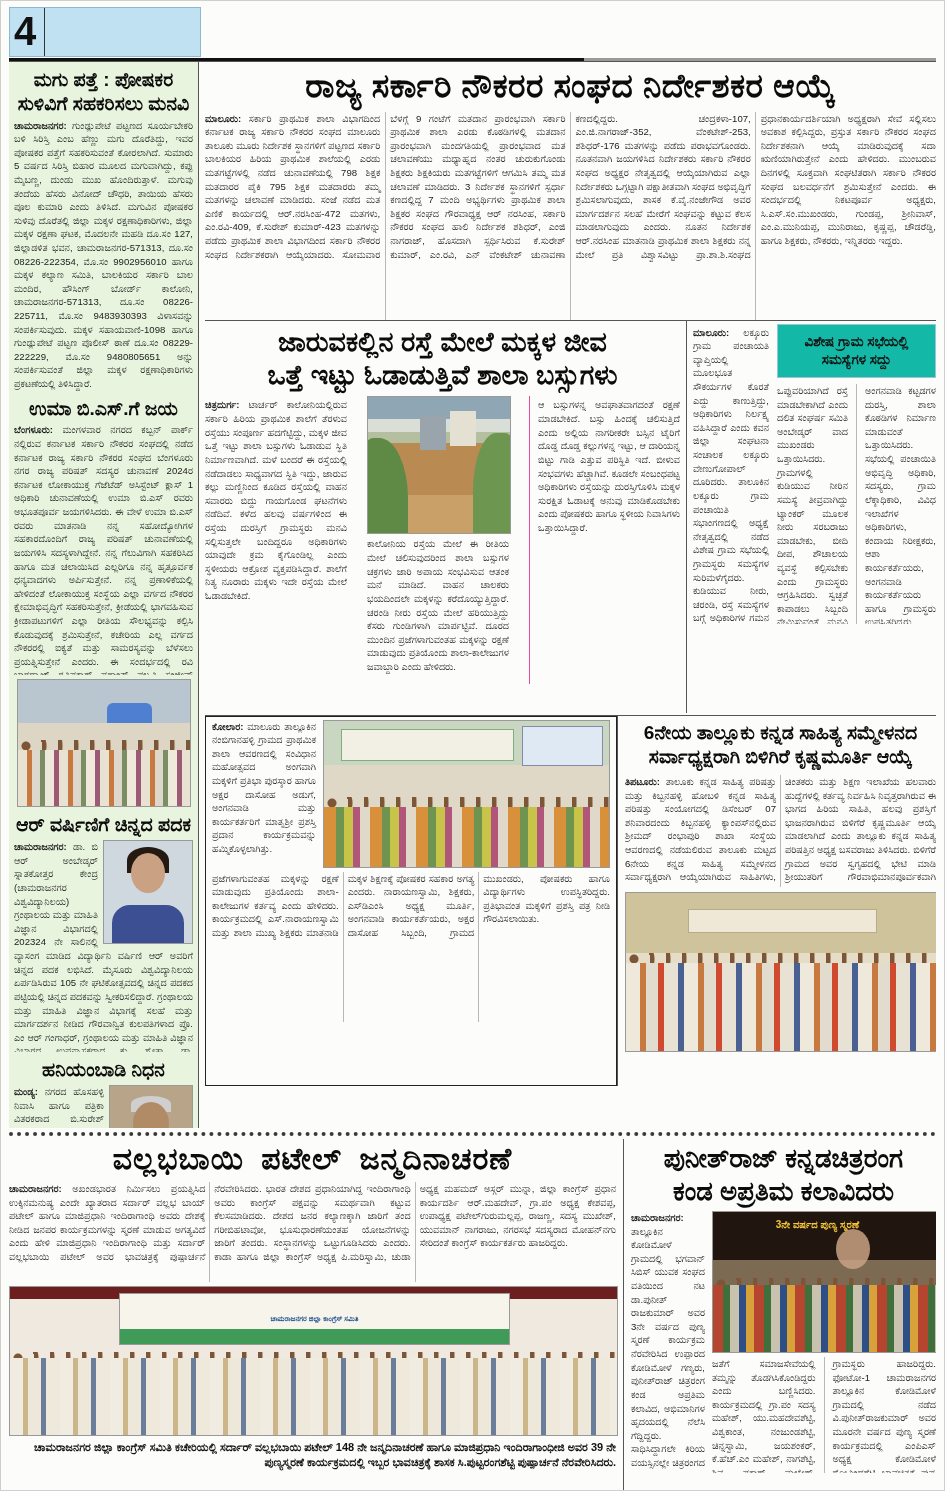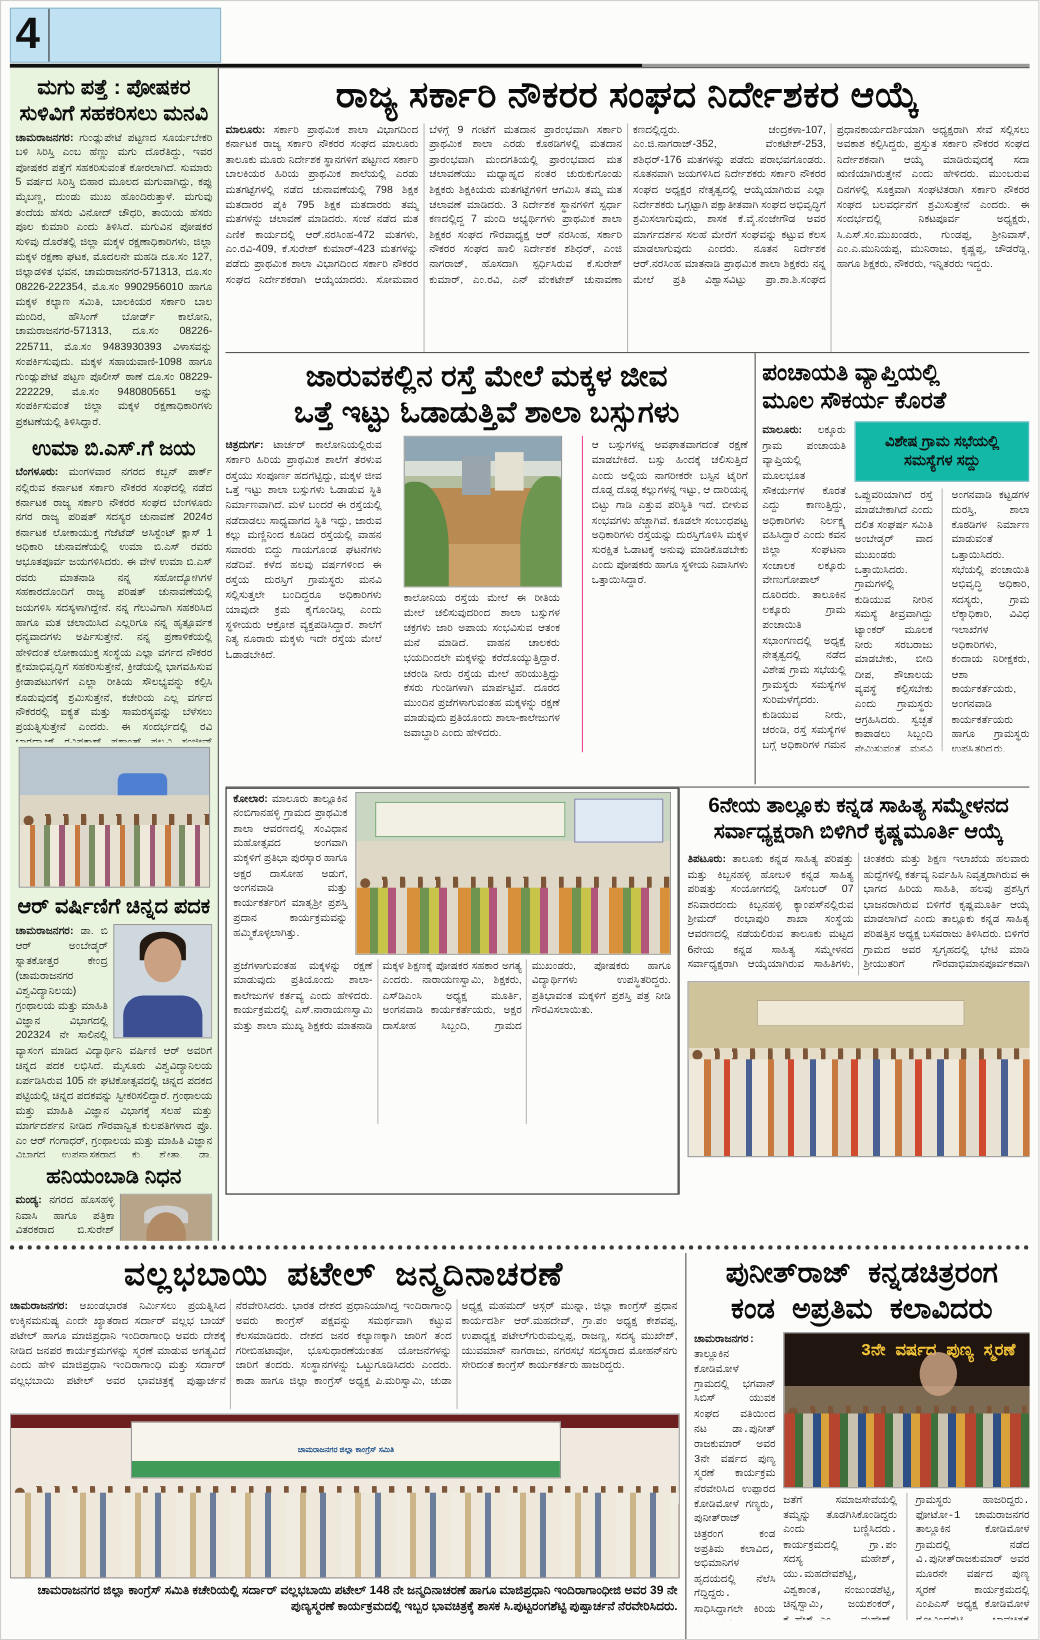--- a/index.html
+++ b/index.html
@@ -85,25 +85,25 @@
   .botband{display:flex;height:352px;overflow:hidden;}
   .patel{width:615px;border-right:1px solid #555;padding-right:7px;box-sizing:border-box;overflow:hidden;}
   .patel .mh{font-size:30px;text-align:center;letter-spacing:1px;word-spacing:8px;margin:3px 0 5px;}
   .patel-body{height:100px;overflow:hidden;}
   .ph-patel{width:100%;height:148px;margin-top:4px;background:linear-gradient(180deg,#6d1f1f 0 8%,#efe9df 8% 55%,#7a2a22 55%);}
   .ph-patel .banner{position:absolute;left:18%;top:4%;width:64%;height:34%;background:linear-gradient(180deg,#f7f4ec 0 70%,#3f9b57 70%);border:1px solid #999;display:flex;align-items:center;justify-content:center;}
   .ph-patel .banner span{font-size:7px;color:#1c4f8a;font-weight:bold;}
   .ph-patel .crowd{height:52%;}
   .ph-patel .heads{bottom:48%;}
   .caption{font-size:11px;font-weight:bold;text-align:right;line-height:1.4;margin-top:4px;}
-  .puneet{flex:1;padding-left:7px;overflow:hidden;font-family:Liberation Mono, monospace;}
+  .puneet{flex:1;padding-left:7px;overflow:hidden;}
   .puneet .mh{font-size:26px;line-height:1.25;text-align:center;margin:3px 0 4px;}
   .puneet-grid{display:grid;grid-template-columns:74px 1fr;gap:7px;height:262px;overflow:hidden;}
   .ph-puneet{width:100%;height:140px;background:linear-gradient(180deg,#20160f 0 34%,#7d6a52 34% 55%,#5d4a38 55%);}
-  .ph-puneet .btext{position:absolute;left:28%;top:5%;right:3%;text-align:center;font-size:15px;font-weight:bold;color:#f5c53a;}
+  .ph-puneet .btext{position:absolute;left:28%;top:5%;right:3%;text-align:left;font-size:10px;font-weight:bold;color:#f5c53a;}
   .ph-puneet .face{position:absolute;left:55%;top:12%;width:34px;height:40px;border-radius:50%;background:#caa183;opacity:.85;}
   .ph-puneet .crowd{height:48%;background:repeating-linear-gradient(90deg,#b5452f 0 10px,#3f6f3a 10px 17px,#c8c2ae 17px 26px,#2e4f86 26px 33px,#d8a13a 33px 41px);}
   .ph-puneet .heads{bottom:44%;}
   .clear{clear:both;}
 </style>
 </head>
 <body>
 
 <div class="page">
 
@@ -179,21 +179,20 @@
               </div>
               <p class="btxt">ಕಾಲೋನಿಯ ರಸ್ತೆಯ ಮೇಲೆ ಈ ರೀತಿಯ ಮೇಲೆ ಚಲಿಸುವುದರಿಂದ ಶಾಲಾ ಬಸ್ಸುಗಳ ಚಕ್ರಗಳು ಜಾರಿ ಅಪಾಯ ಸಂಭವಿಸುವ ಆತಂಕ ಮನೆ ಮಾಡಿದೆ. ವಾಹನ ಚಾಲಕರು ಭಯದಿಂದಲೇ ಮಕ್ಕಳನ್ನು ಕರೆದೊಯ್ಯುತ್ತಿದ್ದಾರೆ. ಚರಂಡಿ ನೀರು ರಸ್ತೆಯ ಮೇಲೆ ಹರಿಯುತ್ತಿದ್ದು ಕೆಸರು ಗುಂಡಿಗಳಾಗಿ ಮಾರ್ಪಟ್ಟಿವೆ. ದೂರದ ಮುಂದಿನ ಪ್ರಜೆಗಳಾಗುವಂತಹ ಮಕ್ಕಳನ್ನು ರಕ್ಷಣೆ ಮಾಡುವುದು ಪ್ರತಿಯೊಂದು ಶಾಲಾ-ಕಾಲೇಜುಗಳ ಜವಾಬ್ದಾರಿ ಎಂದು ಹೇಳಿದರು.</p>
             </div>
             <div class="rc-sep">
                 <p class="btxt">ಆ ಬಸ್ಸುಗಳನ್ನ ಅವಘಾತವಾಗದಂತೆ ರಕ್ಷಣೆ ಮಾಡಬೇಕಿದೆ. ಬಸ್ಸು ಹಿಂದಕ್ಕೆ ಚಲಿಸುತ್ತಿದೆ ಎಂದು ಅಲ್ಲಿಯ ನಾಗರೀಕರೇ ಬಸ್ಸಿನ ಟೈರಿಗೆ ದೊಡ್ಡ ದೊಡ್ಡ ಕಲ್ಲುಗಳನ್ನ ಇಟ್ಟು, ಆ ದಾರಿಯನ್ನ ಬಿಟ್ಟು ಗಾಡಿ ಎತ್ತುವ ಪರಿಸ್ಥಿತಿ ಇದೆ. ಬೀಳುವ ಸಂಭವಗಳು ಹೆಚ್ಚಾಗಿವೆ. ಕೂಡಲೇ ಸಂಬಂಧಪಟ್ಟ ಅಧಿಕಾರಿಗಳು ರಸ್ತೆಯನ್ನು ದುರಸ್ತಿಗೊಳಿಸಿ ಮಕ್ಕಳ ಸುರಕ್ಷಿತ ಓಡಾಟಕ್ಕೆ ಅನುವು ಮಾಡಿಕೊಡಬೇಕು ಎಂದು ಪೋಷಕರು ಹಾಗೂ ಸ್ಥಳೀಯ ನಿವಾಸಿಗಳು ಒತ್ತಾಯಿಸಿದ್ದಾರೆ.</p>
               </div>
           </div>
         </article>
 
         <article class="panch">
-          <h2 class="mh"><span>ಪಂಚಾಯತಿ ವ್ಯಾಪ್ತಿಯಲ್ಲಿ</span><br><span>ಮೂಲ ಸೌಕರ್ಯ ಕೊರತೆ</span></h2>
           <div class="panch-grid">
             <div>
                 <p class="btxt"><b class="dateline">ಮಾಲೂರು:</b> <span>ಲಕ್ಕೂರು ಗ್ರಾಮ ಪಂಚಾಯತಿ ವ್ಯಾಪ್ತಿಯಲ್ಲಿ ಮೂಲಭೂತ ಸೌಕರ್ಯಗಳ ಕೊರತೆ ಎದ್ದು ಕಾಣುತ್ತಿದ್ದು, ಅಧಿಕಾರಿಗಳು ನಿರ್ಲಕ್ಷ್ಯ ವಹಿಸಿದ್ದಾರೆ ಎಂದು ಕವನ ಜಿಲ್ಲಾ ಸಂಘಟನಾ ಸಂಚಾಲಕ ಲಕ್ಕೂರು ವೇಣುಗೋಪಾಲ್ ದೂರಿದರು. ತಾಲೂಕಿನ ಲಕ್ಕೂರು ಗ್ರಾಮ ಪಂಚಾಯಿತಿ ಸಭಾಂಗಣದಲ್ಲಿ ಅಧ್ಯಕ್ಷೆ ನೇತೃತ್ವದಲ್ಲಿ ನಡೆದ ವಿಶೇಷ ಗ್ರಾಮ ಸಭೆಯಲ್ಲಿ ಗ್ರಾಮಸ್ಥರು ಸಮಸ್ಯೆಗಳ ಸುರಿಮಳೆಗೈದರು. ಕುಡಿಯುವ ನೀರು, ಚರಂಡಿ, ರಸ್ತೆ ಸಮಸ್ಯೆಗಳ ಬಗ್ಗೆ ಅಧಿಕಾರಿಗಳ ಗಮನ ಸೆಳೆದರು.</span></p>
               </div>
             <div>
               <div class="hibox">ವಿಶೇಷ ಗ್ರಾಮ ಸಭೆಯಲ್ಲಿ ಸಮಸ್ಯೆಗಳ ಸದ್ದು</div>
               <div style="display:flex;gap:8px;">
                 <p class="btxt" style="flex:1;">ಒಪ್ಪುವರಿಯಾಗಿದೆ ರಸ್ತೆ ಮಾಡಬೇಕಾಗಿದೆ ಎಂದು ದಲಿತ ಸಂಘರ್ಷ ಸಮಿತಿ ಅಂಬೇಡ್ಕರ್ ವಾದ ಮುಖಂಡರು ಒತ್ತಾಯಿಸಿದರು. ಗ್ರಾಮಗಳಲ್ಲಿ ಕುಡಿಯುವ ನೀರಿನ ಸಮಸ್ಯೆ ತೀವ್ರವಾಗಿದ್ದು ಟ್ಯಾಂಕರ್ ಮೂಲಕ ನೀರು ಸರಬರಾಜು ಮಾಡಬೇಕು, ಬೀದಿ ದೀಪ, ಶೌಚಾಲಯ ವ್ಯವಸ್ಥೆ ಕಲ್ಪಿಸಬೇಕು ಎಂದು ಗ್ರಾಮಸ್ಥರು ಆಗ್ರಹಿಸಿದರು. ಸ್ವಚ್ಛತೆ ಕಾಪಾಡಲು ಸಿಬ್ಬಂದಿ ನೇಮಿಸುವಂತೆ ಮನವಿ ಮಾಡಿದರು.</p>
                 <p class="btxt" style="flex:1;border-left:1px solid #b9b9b4;padding-left:8px;">ಅಂಗನವಾಡಿ ಕಟ್ಟಡಗಳ ದುರಸ್ತಿ, ಶಾಲಾ ಕೊಠಡಿಗಳ ನಿರ್ಮಾಣ ಮಾಡುವಂತೆ ಒತ್ತಾಯಿಸಿದರು. ಸಭೆಯಲ್ಲಿ ಪಂಚಾಯಿತಿ ಅಭಿವೃದ್ಧಿ ಅಧಿಕಾರಿ, ಸದಸ್ಯರು, ಗ್ರಾಮ ಲೆಕ್ಕಾಧಿಕಾರಿ, ವಿವಿಧ ಇಲಾಖೆಗಳ ಅಧಿಕಾರಿಗಳು, ಕಂದಾಯ ನಿರೀಕ್ಷಕರು, ಆಶಾ ಕಾರ್ಯಕರ್ತೆಯರು, ಅಂಗನವಾಡಿ ಕಾರ್ಯಕರ್ತೆಯರು ಹಾಗೂ ಗ್ರಾಮಸ್ಥರು ಉಪಸ್ಥಿತರಿದ್ದರು. ಸಮಸ್ಯೆಗಳ ಪರಿಹಾರಕ್ಕೆ ಕ್ರಮ ವಹಿಸುವುದಾಗಿ ಅಧಿಕಾರಿಗಳು ಭರವಸೆ ನೀಡಿದರು.</p>
               </div>

